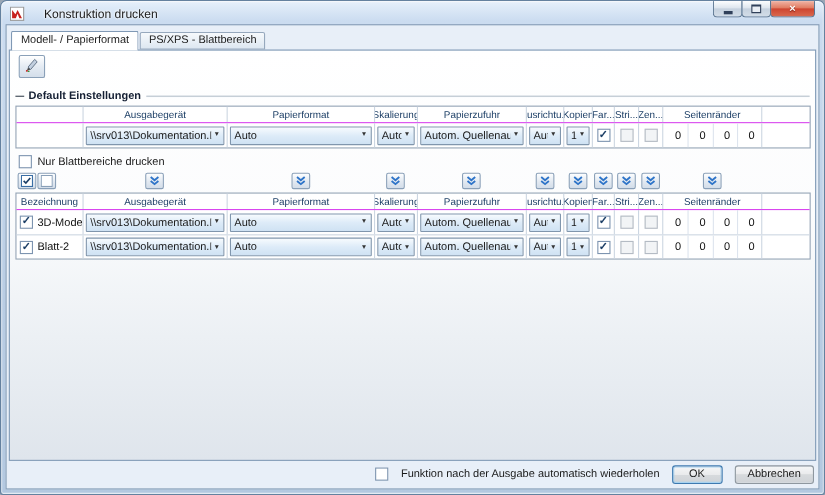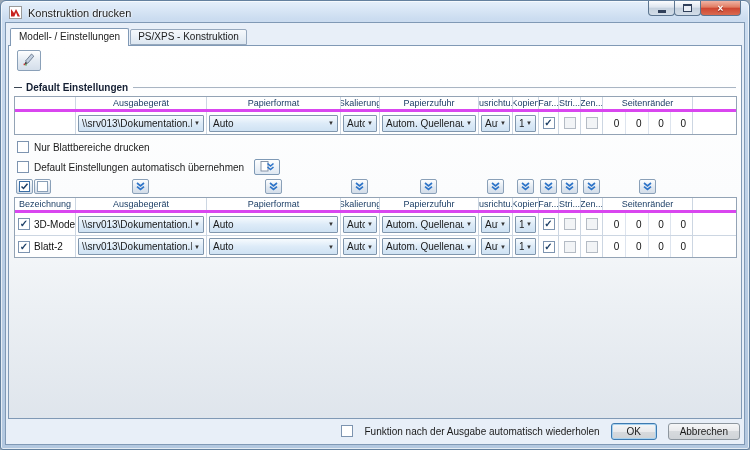--- a/index.html
+++ b/index.html
@@ -5,21 +5,21 @@
   * { margin:0; padding:0; box-sizing:border-box; }
   html,body { background:#9aa7b5; font-family:"Liberation Sans", sans-serif; }
   .window{
     width:750px;height:450px;position:relative;overflow:hidden;
     border:1px solid #64819f;border-radius:6px 6px 3px 3px;
     background:linear-gradient(180deg,#e6f0fb 0%,#cbdcf0 18px,#b9cde4 60%,#b3c8e0 100%);
     padding:0 4px 4px 4px;
     box-shadow:inset 0 0 0 1px rgba(255,255,255,.65);
   }
   
-  .titlebar{height:21px;display:flex;align-items:center;padding:2px 2px 0 4px;position:relative;}
+  .titlebar{height:21px;display:flex;align-items:center;padding:2px 2px 0 4px;position:relative;gap:12px;}
   .title-icon{width:14px;height:14px;margin-right:5px;display:inline-flex;}
   .title-text{font-size:11px;color:#1b1b1b;text-shadow:0 0 3px #fff, 0 0 2px #fff;white-space:nowrap;}
   .winbtns{position:absolute;top:0;right:4px;display:flex;}
   .wbtn{width:27px;height:15px;border:1px solid #5c7590;border-top:none;border-radius:0 0 4px 4px;
     background:linear-gradient(#fcfdfe,#dde5ee 45%,#c5d1de 50%,#d3dde8);
     display:flex;align-items:center;justify-content:center;margin-left:-1px;cursor:default;}
   .wbtn.close{width:41px;background:linear-gradient(#f0b3a4,#e07b61 45%,#ce4530 50%,#d96a50);
     color:#fff;font-size:10px;font-weight:bold;text-shadow:0 1px 1px #7c1d10;}
   .glyph-min{width:8px;height:3px;background:#30405a;margin-top:6px;}
   .glyph-max{width:9px;height:8px;border:1px solid #30405a;border-top:2px solid #30405a;background:#e9eef5;}
@@ -47,21 +47,21 @@
   .combo-text{font-size:10px;color:#1a1a1a;white-space:nowrap;overflow:hidden;flex:1;}
   .combo-arr{font-size:6px;color:#333;padding:0 3px 0 2px;flex:0 0 auto;}
   
   .ghdr{display:flex;align-items:center;height:13px;margin-top:10px;}
   .gdash{width:8px;height:0;border-top:1px solid #3a4552;margin-right:4px;flex:0 0 auto;}
   .glabel{font-size:10px;font-weight:bold;color:#141f33;margin-right:5px;white-space:nowrap;}
   .gline{flex:1;height:2px;border-top:1px solid #a9b5c3;border-bottom:1px solid #fbfcfe;margin-top:1px;}
   
   .tbl{width:723px;border:1px solid #93a3b5;background:#fff;margin-top:2px;}
   .trow{display:flex;align-items:stretch;}
-  .thead{height:15px;border-bottom:3px solid #d946ef;}
+  .thead{height:15px;border-bottom:1px solid #d946ef;}
   .tdata{height:22px;}
   .tdata + .tdata{border-top:1px solid #ccd6e2;}
   .cell{border-right:1px solid #ccd6e2;display:flex;align-items:center;justify-content:center;overflow:hidden;background:transparent;}
   .hcell{font-size:9px;color:#1d3f66;white-space:nowrap;}
   .c0{width:61px;} .c1{width:131px;} .c2{width:134px;} .c3{width:39px;} .c4{width:99px;}
   .c5{width:34px;} .c6{width:26px;text-align:right;} .c7{width:20px;} .c8{width:22px;} .c9{width:22px;}
   .c10{width:90px;} .c11{flex:1;border-right:none;}
   .name-cell{justify-content:flex-start;padding-left:3px;gap:4px;}
   .rowname{font-size:10px;color:#111;white-space:nowrap;overflow:hidden;}
   .margins{display:flex;width:100%;height:100%;}
@@ -102,22 +102,22 @@
         </span>
       <span class="wbtn close">
           <span>×</span>
         </span>
     </span>
   </div>
 
   <div class="body">
 
     <div class="tabs">
-      <span class="tab active">Modell- / Einstellungen</span>
-      <span class="tab inactive">PS/XPS - Konstruktion</span>
+      <span class="tab active">Modell- / Papierformat</span>
+      <span class="tab inactive">PS/XPS - Blattbereich</span>
     </div>
 
     <div class="page">
 
       <button class="toolbtn">
         <span>
           <svg width="14" height="14" viewBox="0 0 14 14">
             <polygon points="3.5,9 9.5,2 11.8,4.2 5.8,11.2" fill="#c2cfdf" stroke="#5a6b80" stroke-width="0.8"></polygon>
             <polygon points="2.4,12.4 3.5,9.4 5.6,11.4" fill="#474747"></polygon>
             <rect x="1.6" y="11.6" width="1.6" height="1.6" fill="#cc3333"></rect>
@@ -204,33 +204,20 @@
               </span>
             </span>
           <span class="cell c11"></span>
         </div>
       </div>
 
       <div class="opt">
         <span class="cb"></span>
         <span class="opt-label">Nur Blattbereiche drucken</span>
       </div>
-      <div class="opt">
-        <span class="cb"></span>
-        <span class="opt-label">Default Einstellungen automatisch übernehmen</span>
-        <button class="applybtn">
-          <span>
-            <svg width="15" height="11" viewBox="0 0 15 11">
-              <rect x="1" y="0.5" width="7" height="9.5" fill="#ffffff" stroke="#7a8aa0" stroke-width="0.9"></rect>
-              <path d="M7.5 2.5 L10.5 5 L13.5 2.5" fill="none" stroke="#2e74c8" stroke-width="1.6"></path>
-              <path d="M7.5 6 L10.5 8.5 L13.5 6" fill="none" stroke="#2e74c8" stroke-width="1.6"></path>
-            </svg>
-          </span>
-        </button>
-      </div>
 
       
 
       <div class="colbar">
         <span class="bcell left c0">
           <button class="smallbtn">
             <svg width="11" height="11" viewBox="0 0 11 11">
               <rect x="0.5" y="0.5" width="10" height="10" fill="#fff" stroke="#3a6ea5"></rect>
               <path d="M2.5 5.5 L4.5 7.5 L8.5 2.8" fill="none" stroke="#1d3f66" stroke-width="1.5"></path>
             </svg>

